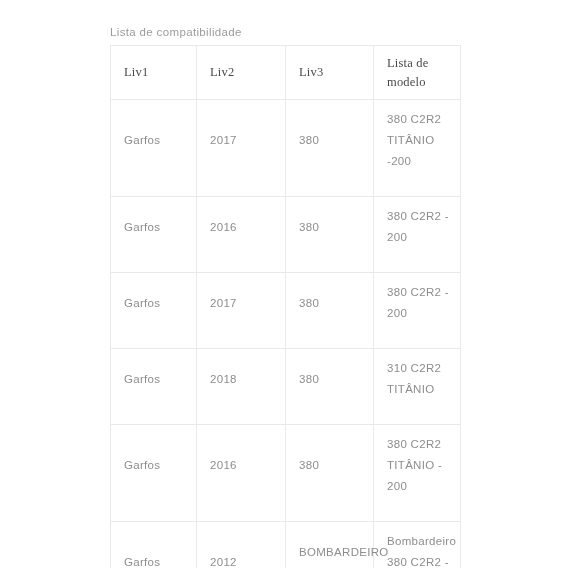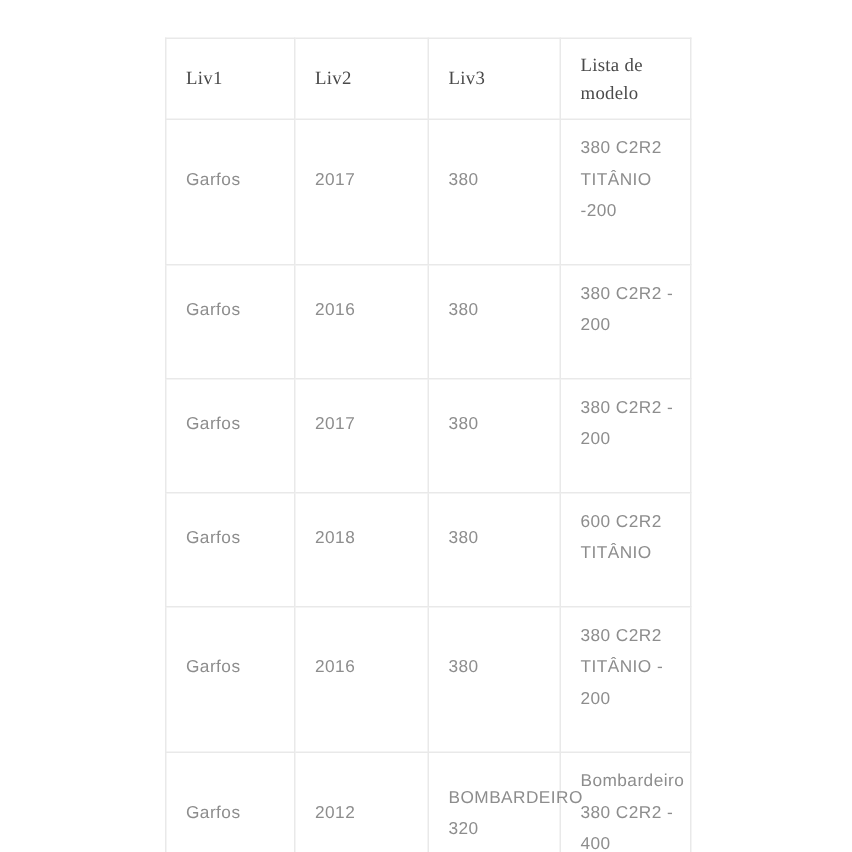--- a/index.html
+++ b/index.html
@@ -82,20 +82,21 @@
   .cell-text {
     display: block;
   }
 </style>
 </head>
 <body>
 
 <div id="page">
   <div id="content-wrap">
 
+    <div id="table-caption">Lista de compatibilidade</div>
 
     <table id="compat-table">
       <colgroup>
         <col class="c1">
         <col class="c2">
         <col class="c3">
         <col class="c4">
       </colgroup>
       <thead>
         <tr>
@@ -152,21 +153,21 @@
             <td>
               <span class="cell-text">Garfos</span>
             </td>
             <td>
               <span class="cell-text">2018</span>
             </td>
             <td>
               <span class="cell-text">380</span>
             </td>
             <td>
-              <span class="cell-text">600 C2R2 TITÂNIO</span>
+              <span class="cell-text">310 C2R2 TITÂNIO</span>
             </td>
           </tr>
           <tr>
             <td>
               <span class="cell-text">Garfos</span>
             </td>
             <td>
               <span class="cell-text">2016</span>
             </td>
             <td>

